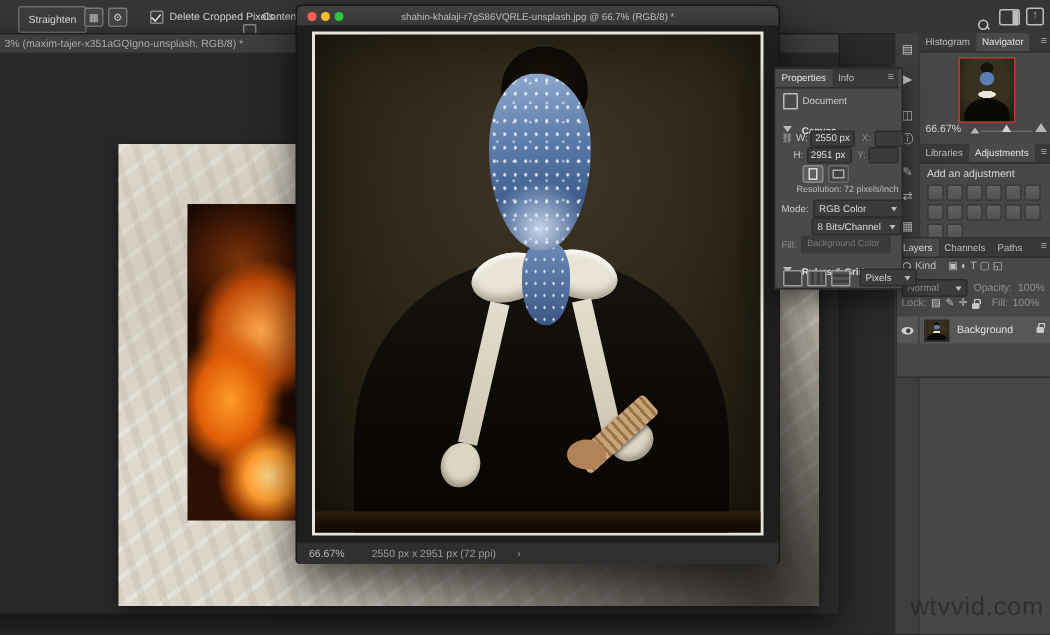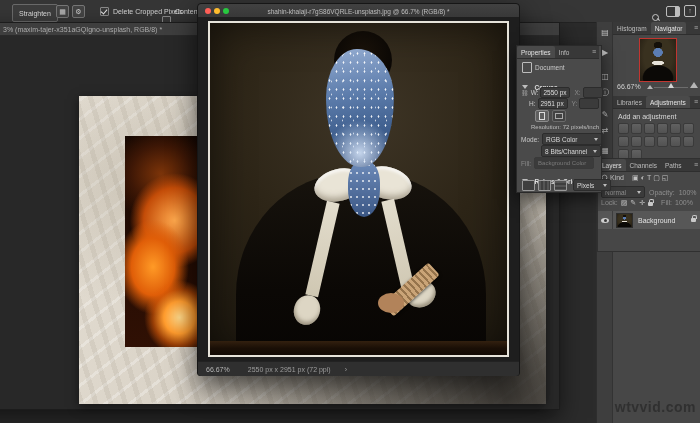--- a/index.html
+++ b/index.html
@@ -127,21 +127,21 @@
       border:1px solid #292929;box-shadow:0 6px 16px rgba(0,0,0,0.55);}
   .prop-label{font-size:6.5px;color:#c9c9c9;}
   .section-label{font-size:6.5px;color:#dedede;font-weight:bold;}
   .chev{display:inline-block;width:0;height:0;border-left:3px solid transparent;
         border-right:3px solid transparent;border-top:4px solid #bdbdbd;margin-right:2px;vertical-align:1px;}
   .ori-btn{width:12px;height:10px;border:1px solid #6a6a6a;border-radius:2px;background:#424242;
            display:flex;align-items:center;justify-content:center;}
   .ori-btn.sel{background:#5f5f5f;border-color:#8a8a8a;}
   .ruler-ico{width:11px;height:9px;border:1px solid #9a9a9a;border-radius:1px;background:#3f3f3f;}
 
-  #watermark{right:4px;bottom:8px;font-size:14px;color:rgba(20,20,20,0.45);letter-spacing:0.5px;font-weight:bold;}
+  #watermark{right:4px;bottom:8px;font-size:17px;color:rgba(20,20,20,0.45);letter-spacing:0.5px;}
 </style>
 </head>
 <body>
 
 <div id="stage">
 
   <div id="options-bar" class="abs">
     <div class="abs opt-btn" style="left:12px;top:4px;">
       <span>Straighten</span>
     </div>

